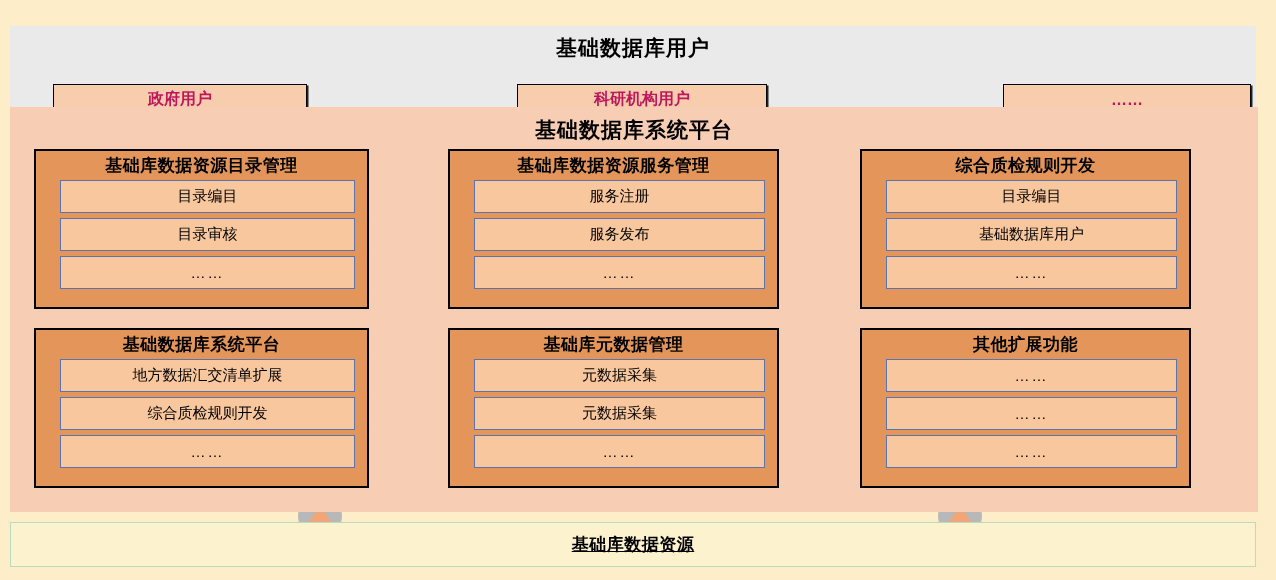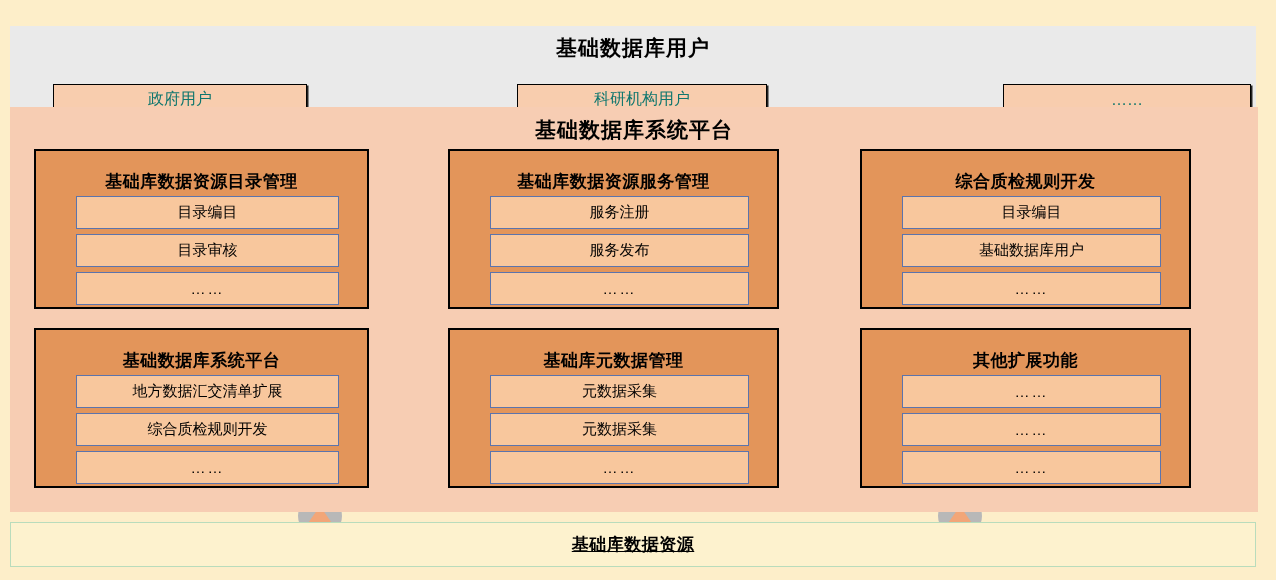--- a/index.html
+++ b/index.html
@@ -51,22 +51,22 @@
     position: absolute;
     top: 12px;
     height: 31px;
     background: #f8cdae;
     border: 1.5px solid #000;
     box-shadow: 1.5px 1.5px 0 #222;
     display: flex;
     align-items: center;
     justify-content: center;
     font-size: 16px;
-    font-weight: normal;
-    color: #0f766e;
+    font-weight: bold;
+    color: #be185d;
     box-sizing: border-box;
   }
   .user-box.u0 { left: 43px;  width: 254px; }
   .user-box.u1 { left: 507px; width: 250px; }
   .user-box.u2 { left: 993px; width: 248px; }
 
   
   .platform-band {
     position: absolute;
     left: 10px;
@@ -96,21 +96,21 @@
     height: 162px;
     margin-bottom: 17px;
   }
   .module {
     position: absolute;
     top: 0;
     height: 160px;
     background: #e3955a;
     border: 2px solid #000;
     box-sizing: border-box;
-    padding: 16px;
+    padding: 0;
   }
   .module.m0 { left: 24px;  width: 335px; }
   .module.m1 { left: 438px; width: 331px; }
   .module.m2 { left: 850px; width: 331px; }
 
   .module-title {
     text-align: center;
     font-size: 17px;
     font-weight: bold;
     color: #000;

